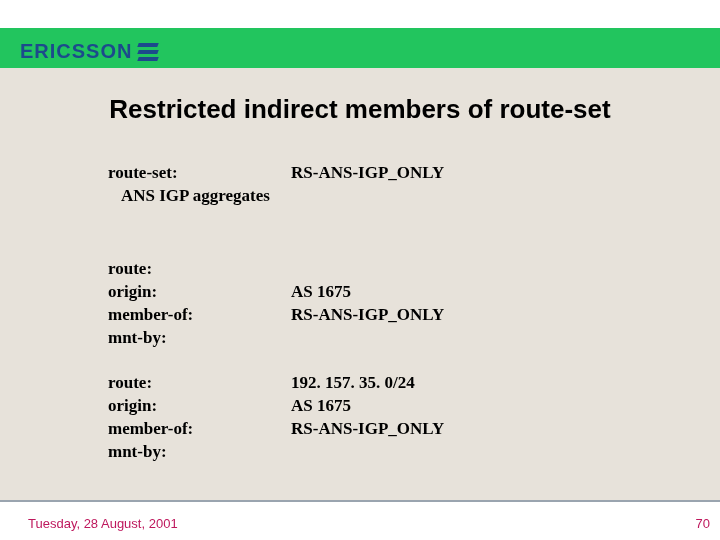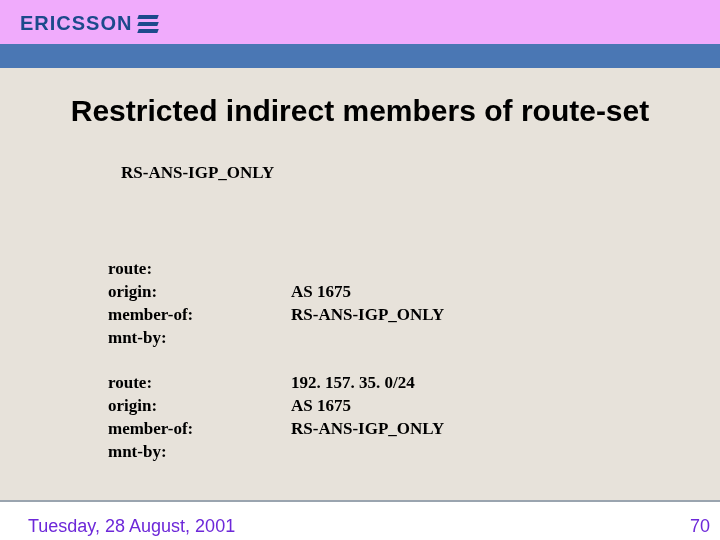--- a/index.html
+++ b/index.html
@@ -7,22 +7,23 @@
     width: 720px;
     height: 540px;
     background: #ffffff;
     font-family: Arial, Helvetica, sans-serif;
     position: relative;
     overflow: hidden;
   }
   .header {
     width: 100%;
     height: 60px;
-    background: #f0abfc;
+    background: #22c55e;
     position: relative;
+    margin-top: 28px;
   }
   .logo-wrap {
     position: absolute;
     left: 20px;
     top: 12px;
     display: flex;
     align-items: center;
     gap: 6px;
   }
   .logo-text {
@@ -59,21 +60,21 @@
     width: 100%;
     height: 434px;
     background: #e7e2da;
   }
   .title {
     position: absolute;
     top: 94px;
     left: 0;
     width: 100%;
     text-align: center;
-    font-size: 30px;
+    font-size: 26px;
     font-weight: bold;
     color: #000;
   }
   .data-block {
     position: absolute;
     left: 108px;
     font-family: "Times New Roman", Times, serif;
     font-size: 17px;
     color: #000;
   }
@@ -96,22 +97,22 @@
     width: 100%;
     height: 2px;
     background: #9aa4af;
   }
   .footer {
     position: absolute;
     left: 0;
     top: 506px;
     width: 100%;
     height: 34px;
-    font-size: 18px;
-    color: #6d28d9;
+    font-size: 13px;
+    color: #be185d;
   }
   .footer-date {
     position: absolute;
     left: 28px;
     top: 10px;
   }
   .footer-right {
     position: absolute;
     right: 40px;
     top: 10px;
@@ -136,23 +137,25 @@
   </div>
   <div class="blue-bar"></div>
 </div>
 
 <div class="content-bg"></div>
 
 <div class="title">Restricted indirect members of route-set</div>
 
 <div class="data-block block1">
   <div class="row">
+    <span class="lbl">route-set:</span>
     <span class="val">RS-ANS-IGP_ONLY</span>
   </div>
   <div class="row">
+    <span class="val">ANS IGP aggregates</span>
   </div>
 </div>
 
 <div class="data-block block2">
   <div class="row">
     <span class="lbl">route:</span>
   </div>
   <div class="row">
     <span class="lbl">origin:</span>
     <span class="val">AS 1675</span>

